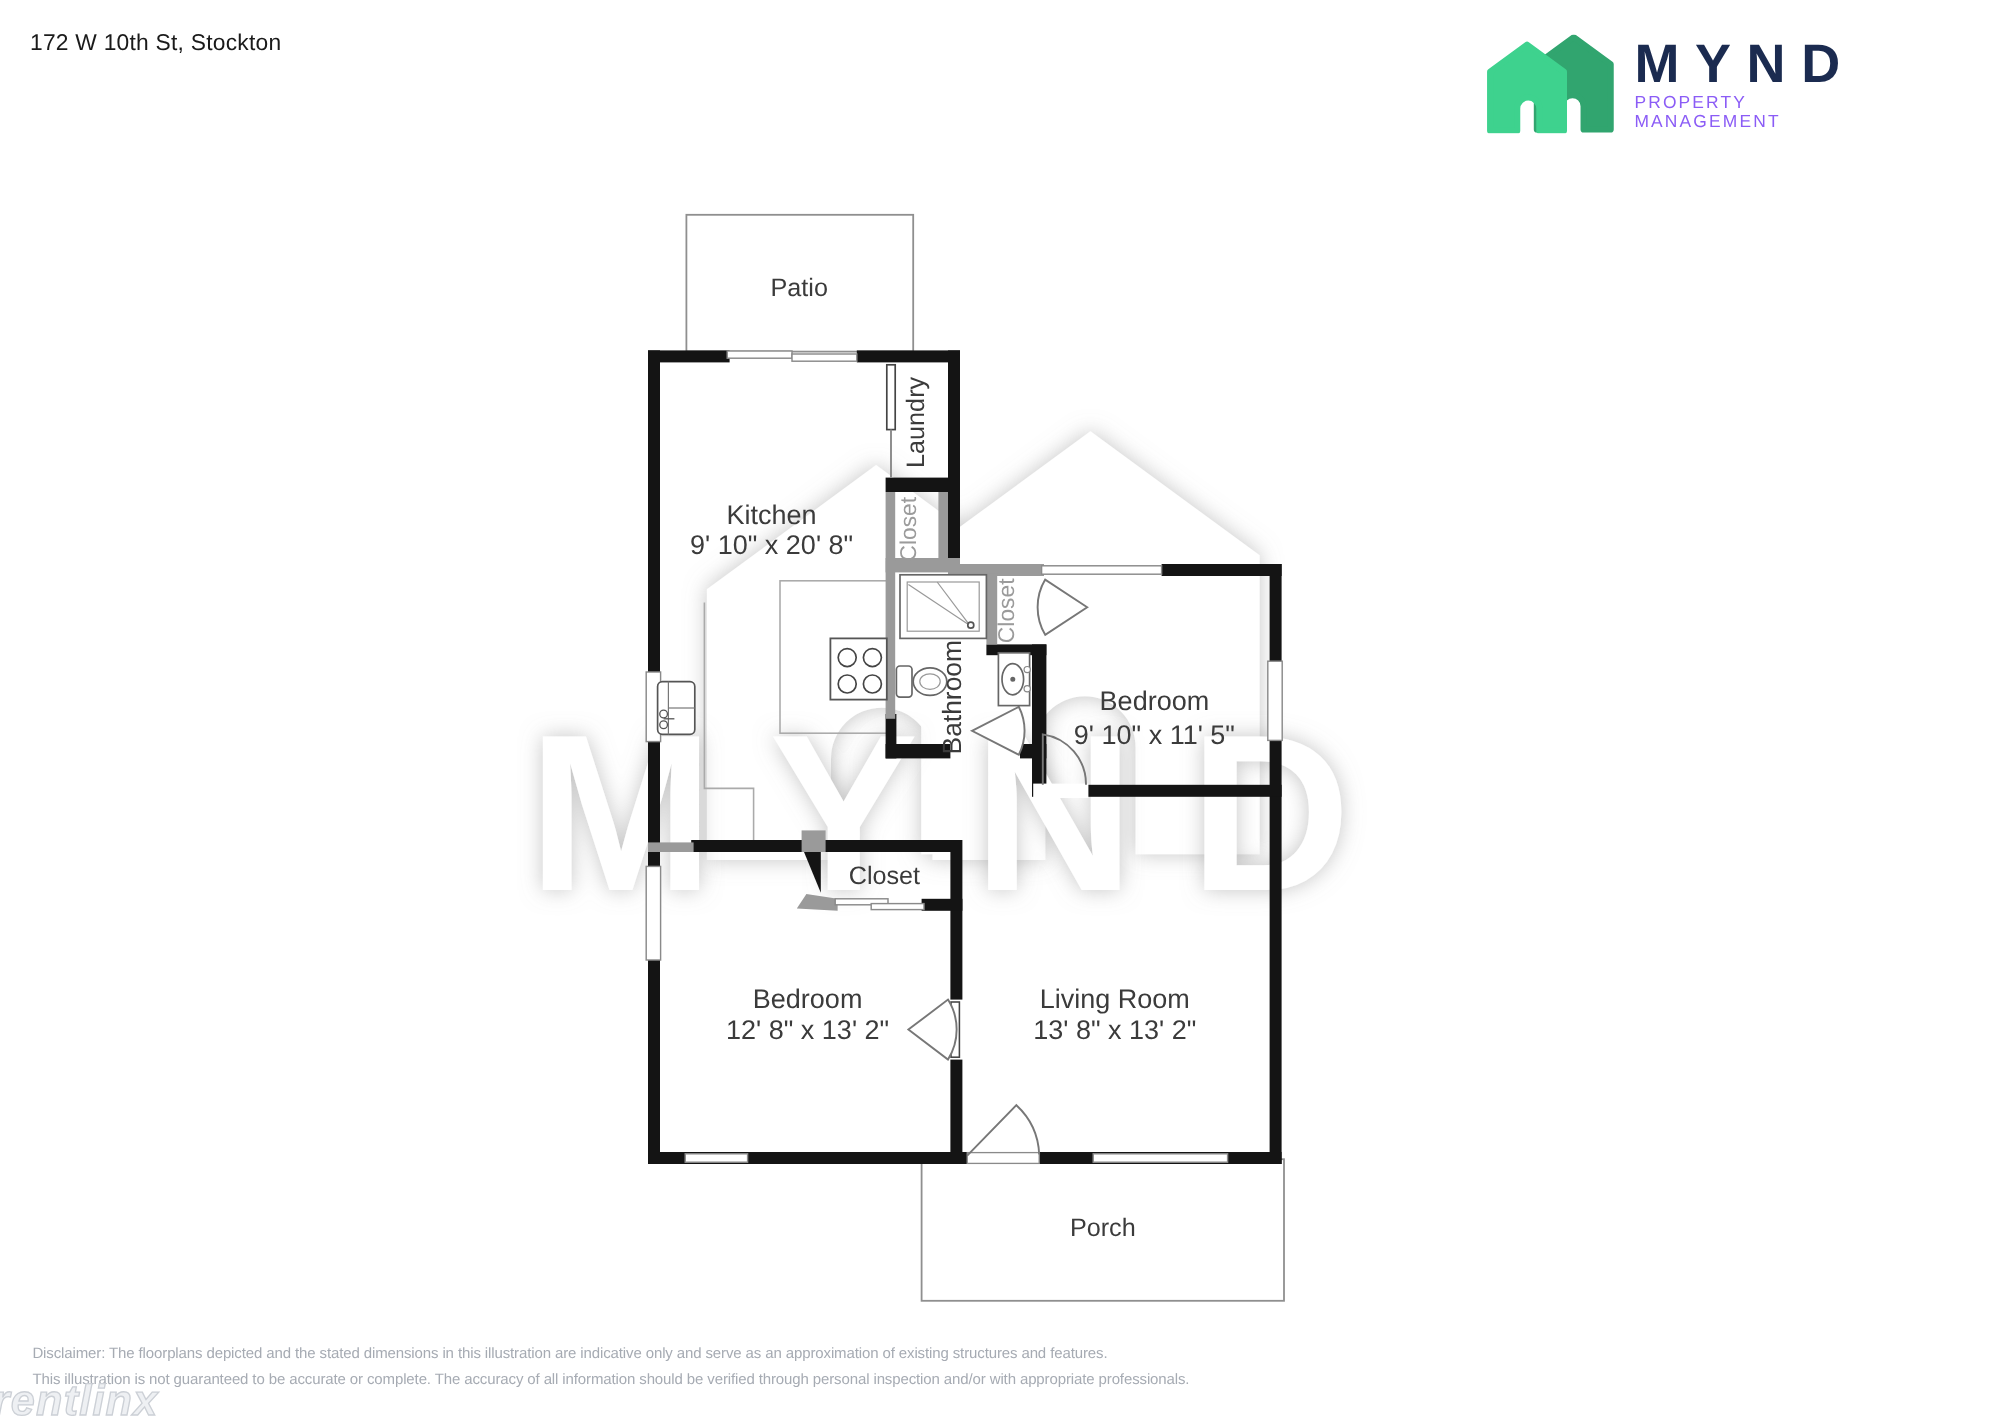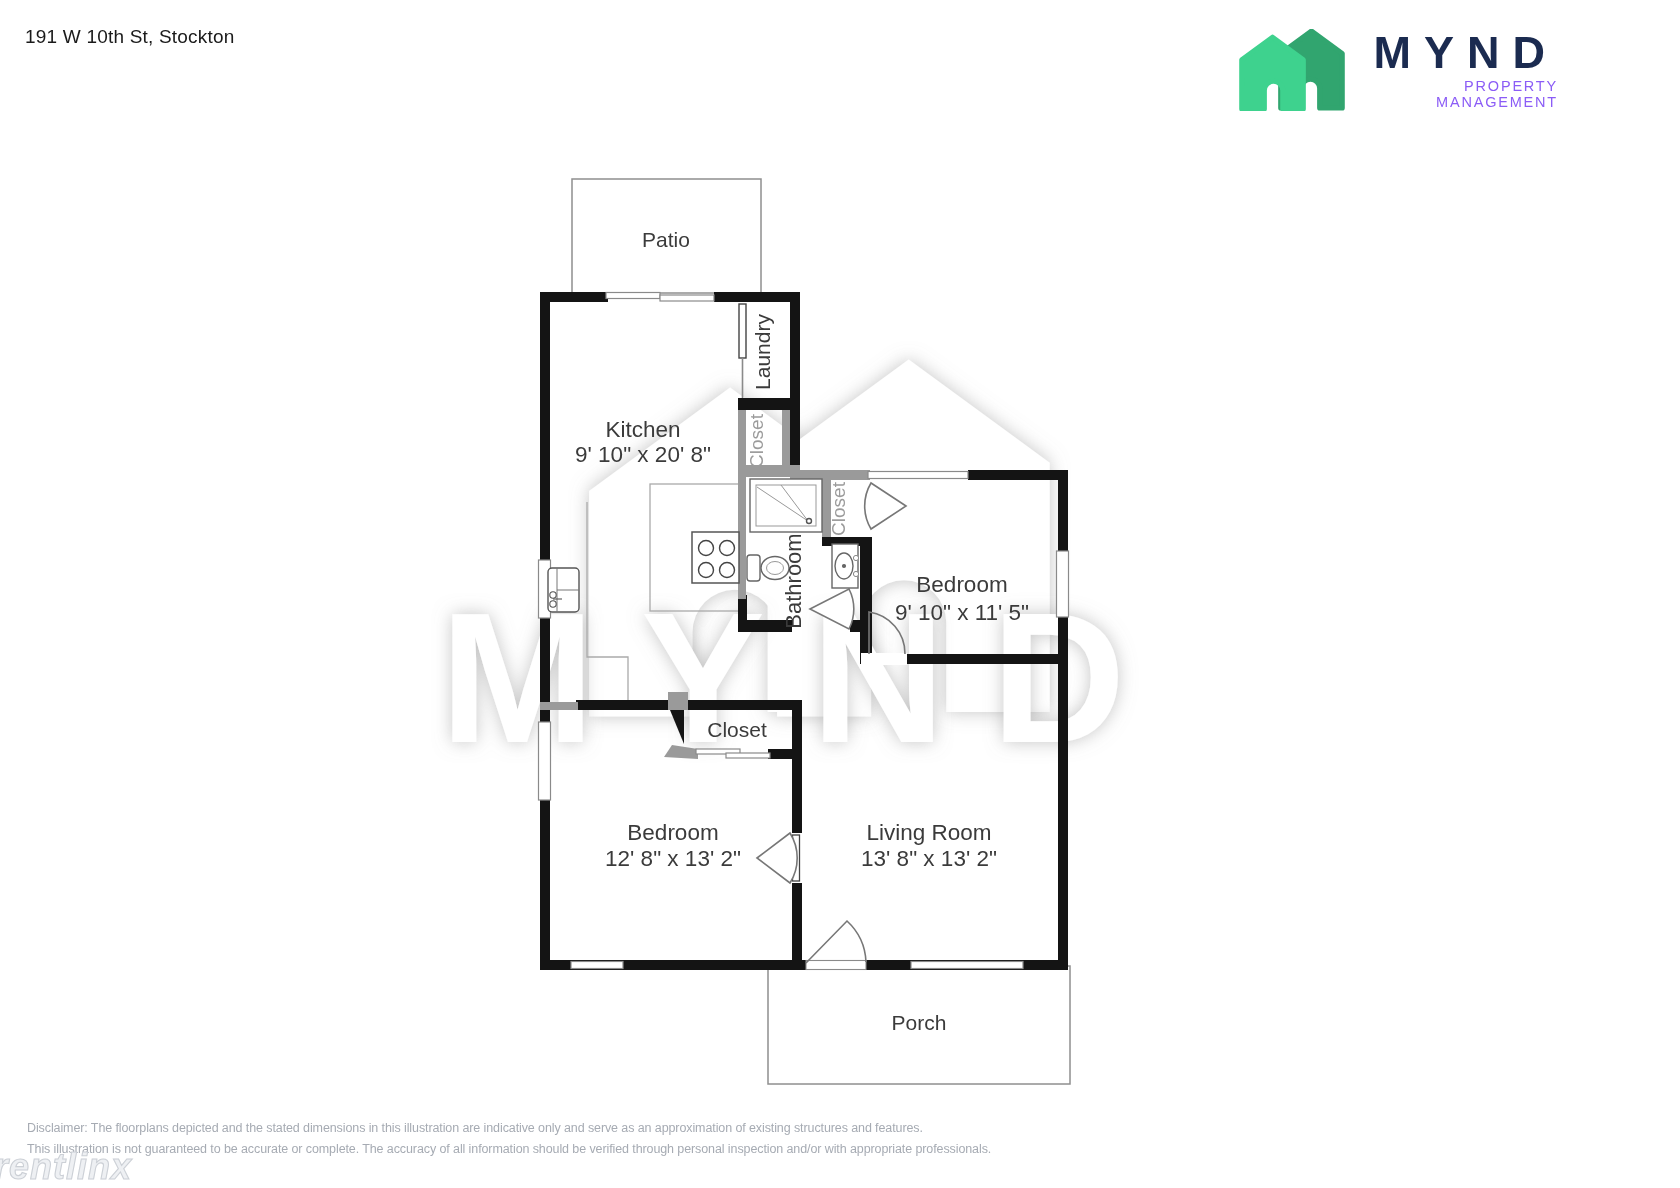--- a/index.html
+++ b/index.html
@@ -1,42 +1,42 @@
 <!DOCTYPE html>
 <html><head>
 <meta charset="utf-8">
 <style>
   html,body{margin:0;padding:0;background:#fff;}
   #page{position:relative;width:1680px;height:1188px;background:#ffffff;overflow:hidden;
         font-family:"Liberation Sans","DejaVu Sans",sans-serif;}
   .abs{position:absolute;}
   #address{left:25px;top:26px;font-size:19px;color:#1a1a1a;letter-spacing:.2px;}
   
-  #logo{left:1238px;top:28px;width:320px;height:84px;display:flex;align-items:center;text-align:right;}
+  #logo{left:1238px;top:28px;width:320px;height:84px;display:flex;align-items:center;}
   #logo-house{width:108px;height:82px;flex:0 0 auto;}
   #logo-text{margin-left:16px;}
   #logo-brand{font-size:45px;font-weight:bold;color:#1b2b50;letter-spacing:13px;line-height:1;}
   #logo-tagline{font-size:14.5px;color:#8b5cf6;letter-spacing:1.8px;margin-top:3px;}
   
   #wm-svg,#plan-svg{left:0;top:0;width:1680px;height:1188px;}
   
   .disc{left:27px;font-size:12.5px;color:#a6abb3;letter-spacing:-.1px;white-space:nowrap;}
   #disc1{top:1121px;} #disc2{top:1142px;}
   #rentlinx{left:-6px;top:1146px;font-size:36px;font-weight:bold;font-style:italic;
             color:#eef0f3;-webkit-text-stroke:1.1px #ccd0d6;letter-spacing:1px;}
   svg text{font-family:"Liberation Sans","DejaVu Sans",sans-serif;}
   .room-label{fill:#3b3b3b;}
   .closet-gray{fill:#9b9b9b;}
 </style>
 </head>
 <body>
 
 <div id="page">
 
-  <div id="address" class="abs">191 W 10th St, Stockton</div>
+  <div id="address" class="abs">172 W 10th St, Stockton</div>
 
   <div id="logo" class="abs">
     <svg id="logo-house" viewBox="0 0 104 80">
 
       <path d="M41,24 L71,2 L101,24 L101,77 L79,77 L79,58 A9,9 0 0 0 61,58 L61,77 L41,77 Z" fill="#31a56f" stroke="#31a56f" stroke-width="5" stroke-linejoin="round" fill-rule="evenodd"></path>
 
       <path d="M3,30 L33,8 L63,30 L63,78 L43,78 L43,60 A9,9 0 0 0 25,60 L25,78 L3,78 Z" fill="#3ed28e" stroke="#3ed28e" stroke-width="5" stroke-linejoin="round" fill-rule="evenodd"></path>
     </svg>
     <div id="logo-text">
       <div id="logo-brand">MYND</div>

